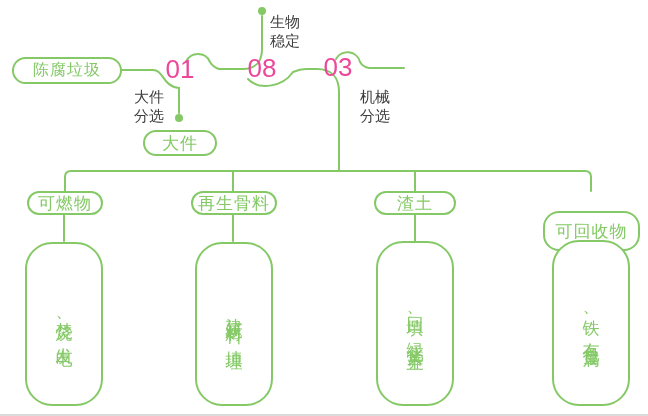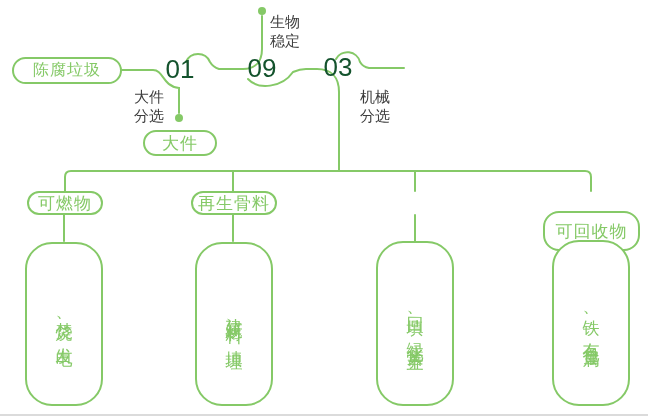--- a/index.html
+++ b/index.html
@@ -20,21 +20,21 @@
     display:flex;align-items:center;justify-content:center;
     font-size:17px;
     box-sizing:border-box;
     background:#ffffff;
     letter-spacing:1px;
     white-space:nowrap;
   }
   .pill.source{font-size:16px;}
   .num{
     position:absolute;
-    color:#14532d;
+    color:#ec4899;
     font-size:26px;
     font-weight:300;
     text-align:center;
     letter-spacing:0px;
     line-height:26px;
   }
   .side-label{
     position:absolute;
     color:#3D3D3D;
     font-size:15px;
@@ -91,34 +91,35 @@
       <path d="M415 215 V241"></path>
       <path d="M591 215 V241"></path>
     </g>
     <circle cx="179" cy="118" r="4" fill="#85C967"></circle>
     <circle cx="262" cy="11" r="4" fill="#85C967"></circle>
   </svg>
 
   <div class="pill source" style="left:12px;top:57px;width:110px;height:27px;">陈腐垃圾</div>
 
   <div class="num" style="left:162px;top:56px;width:36px;">01</div>
-  <div class="num" style="left:244px;top:55px;width:36px;">09</div>
+  <div class="num" style="left:244px;top:55px;width:36px;">08</div>
   <div class="num" style="left:320px;top:54px;width:36px;">03</div>
 
   <div class="side-label" style="left:134px;top:87px;">大件
 分选</div>
   <div class="side-label" style="left:270px;top:12px;">生物
 稳定</div>
   <div class="side-label" style="left:352px;top:87px;margin-left:8px;">机械
 分选</div>
 
   <div class="pill" style="left:143px;top:130px;width:74px;height:26px;">大件</div>
 
   <div class="pill" style="left:27px;top:191px;width:76px;height:24px;">可燃物</div>
   <div class="pill" style="left:191px;top:191px;width:86px;height:24px;">再生骨料</div>
+  <div class="pill" style="left:374px;top:191px;width:82px;height:24px;">渣土</div>
   <div class="pill" style="left:543px;top:191px;width:97px;height:40px;margin-top:20px;">可回收物</div>
 
   <div class="result-box" style="left:25px;top:242px;width:78px;height:164px;">
     <div class="vtext">焚烧、发电</div>
   </div>
   <div class="result-box" style="left:195px;top:242px;width:78px;height:164px;">
     <div class="vtext">建筑材料、填埋</div>
   </div>
   <div class="result-box" style="left:376px;top:241px;width:78px;height:165px;">
     <div class="vtext">回填、绿化营养土</div>

